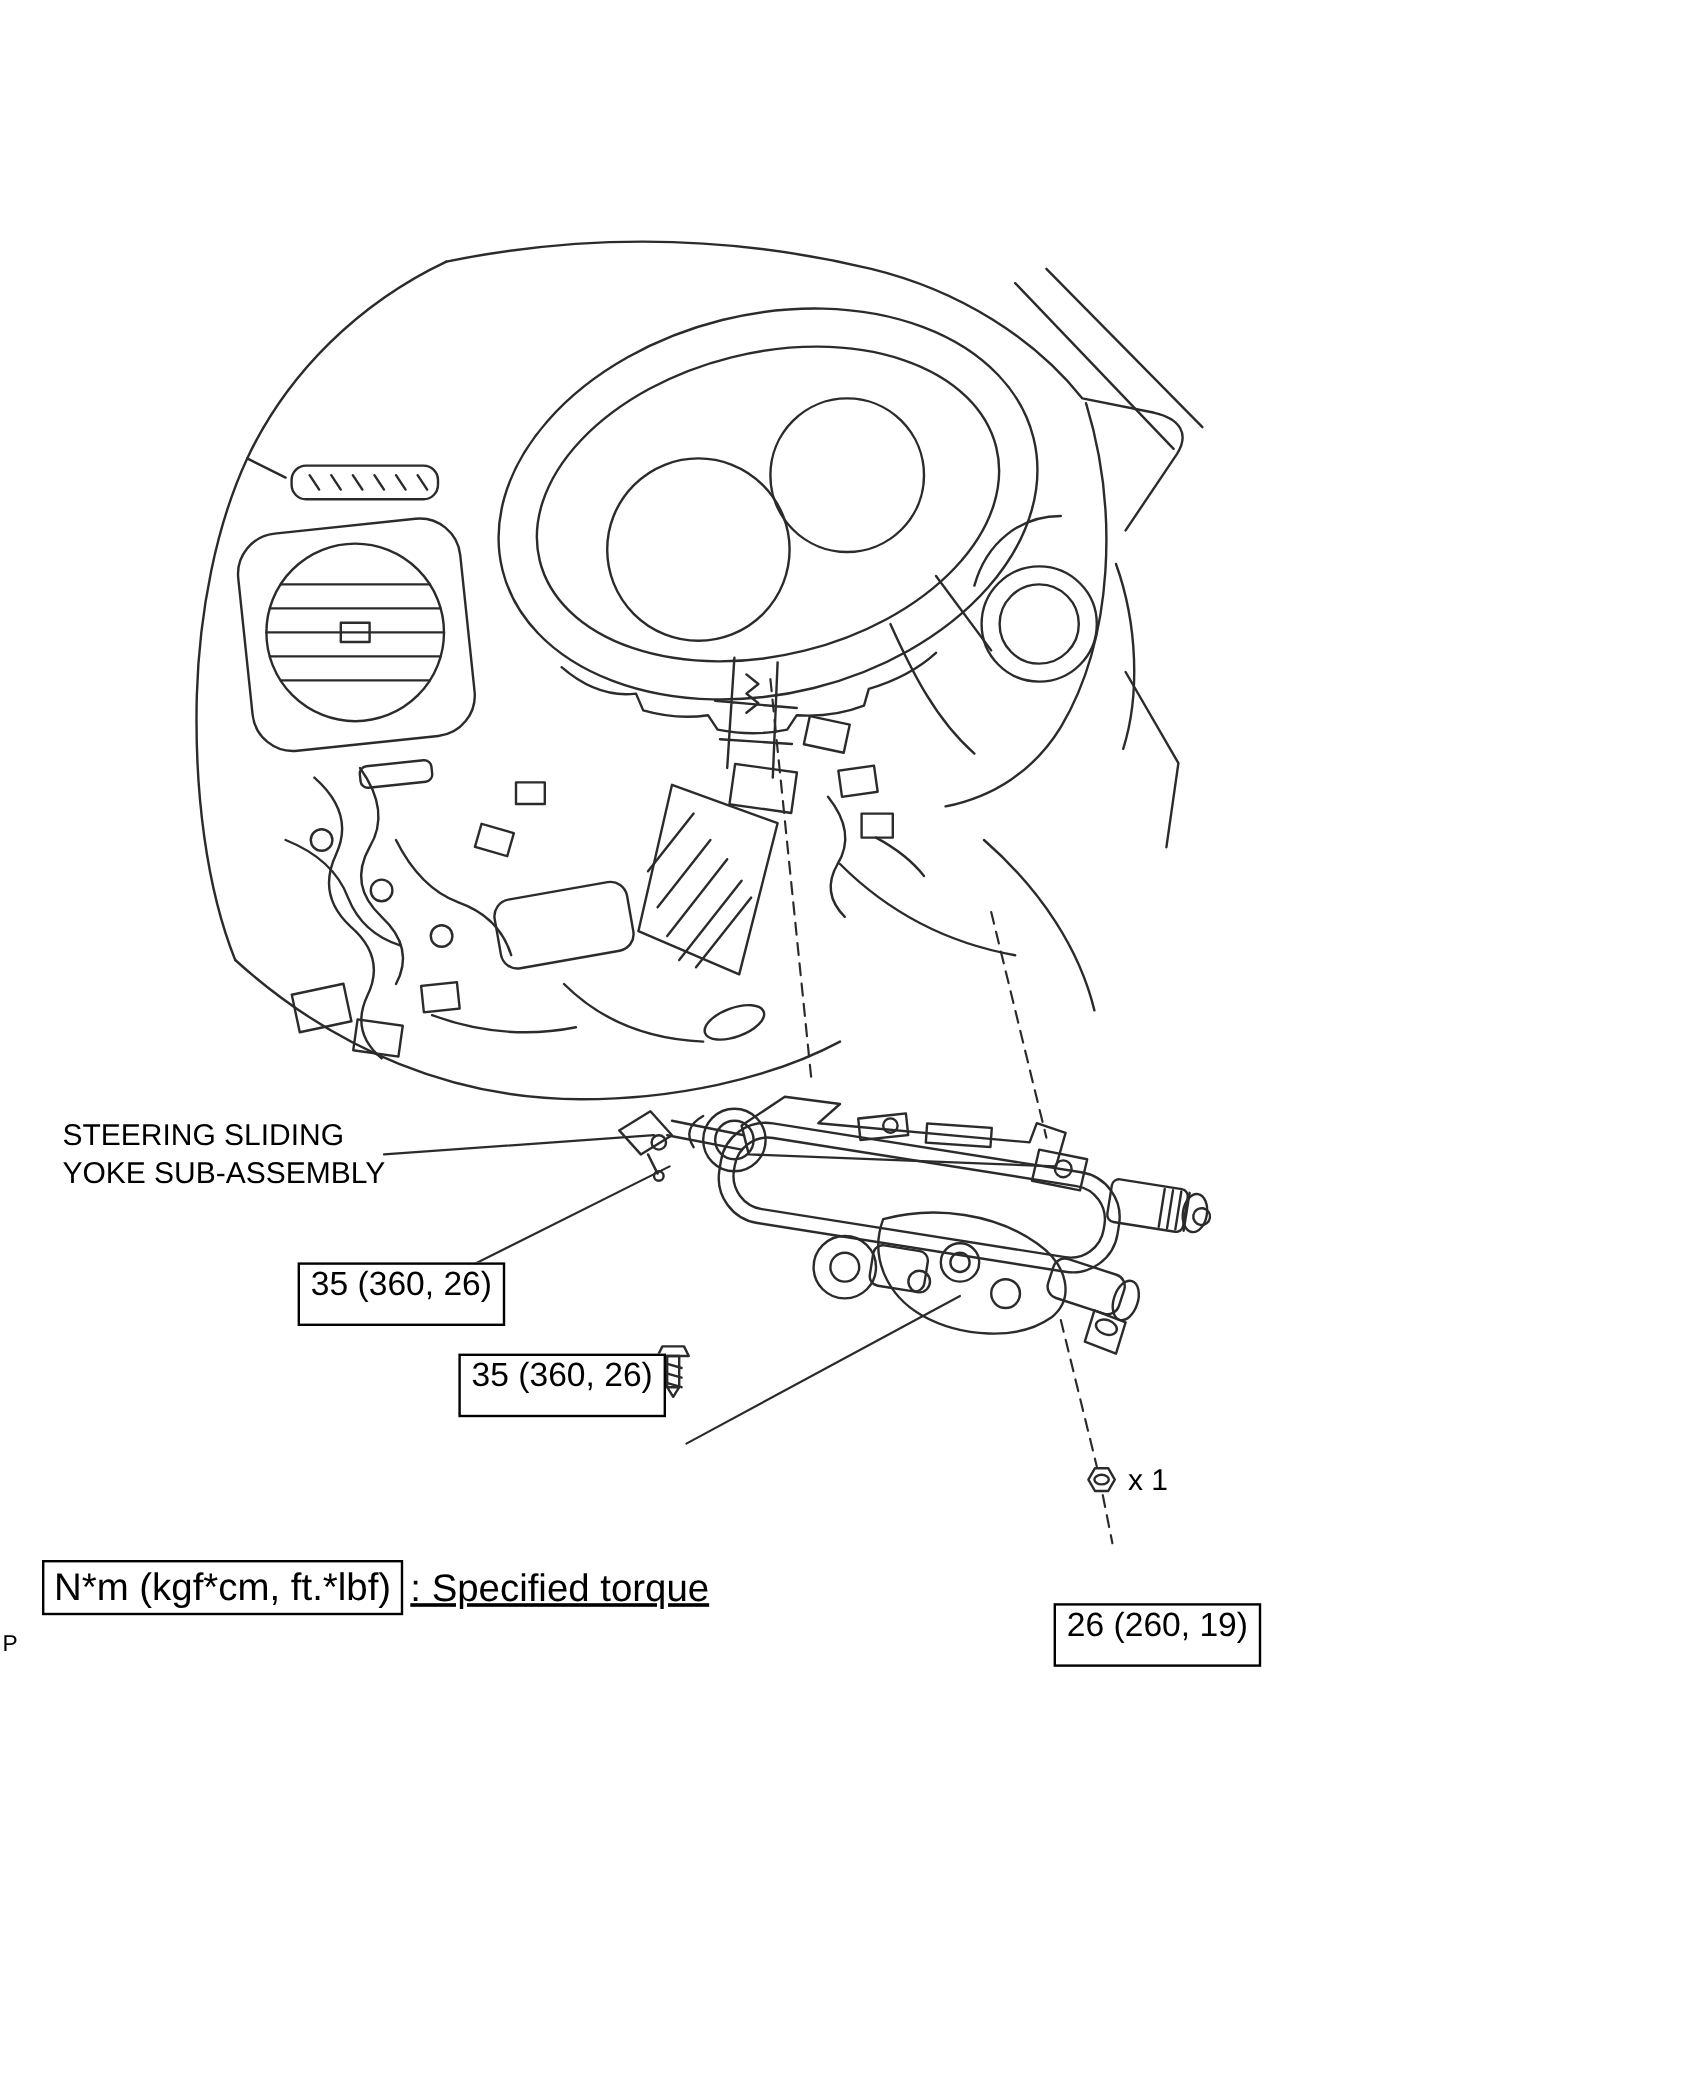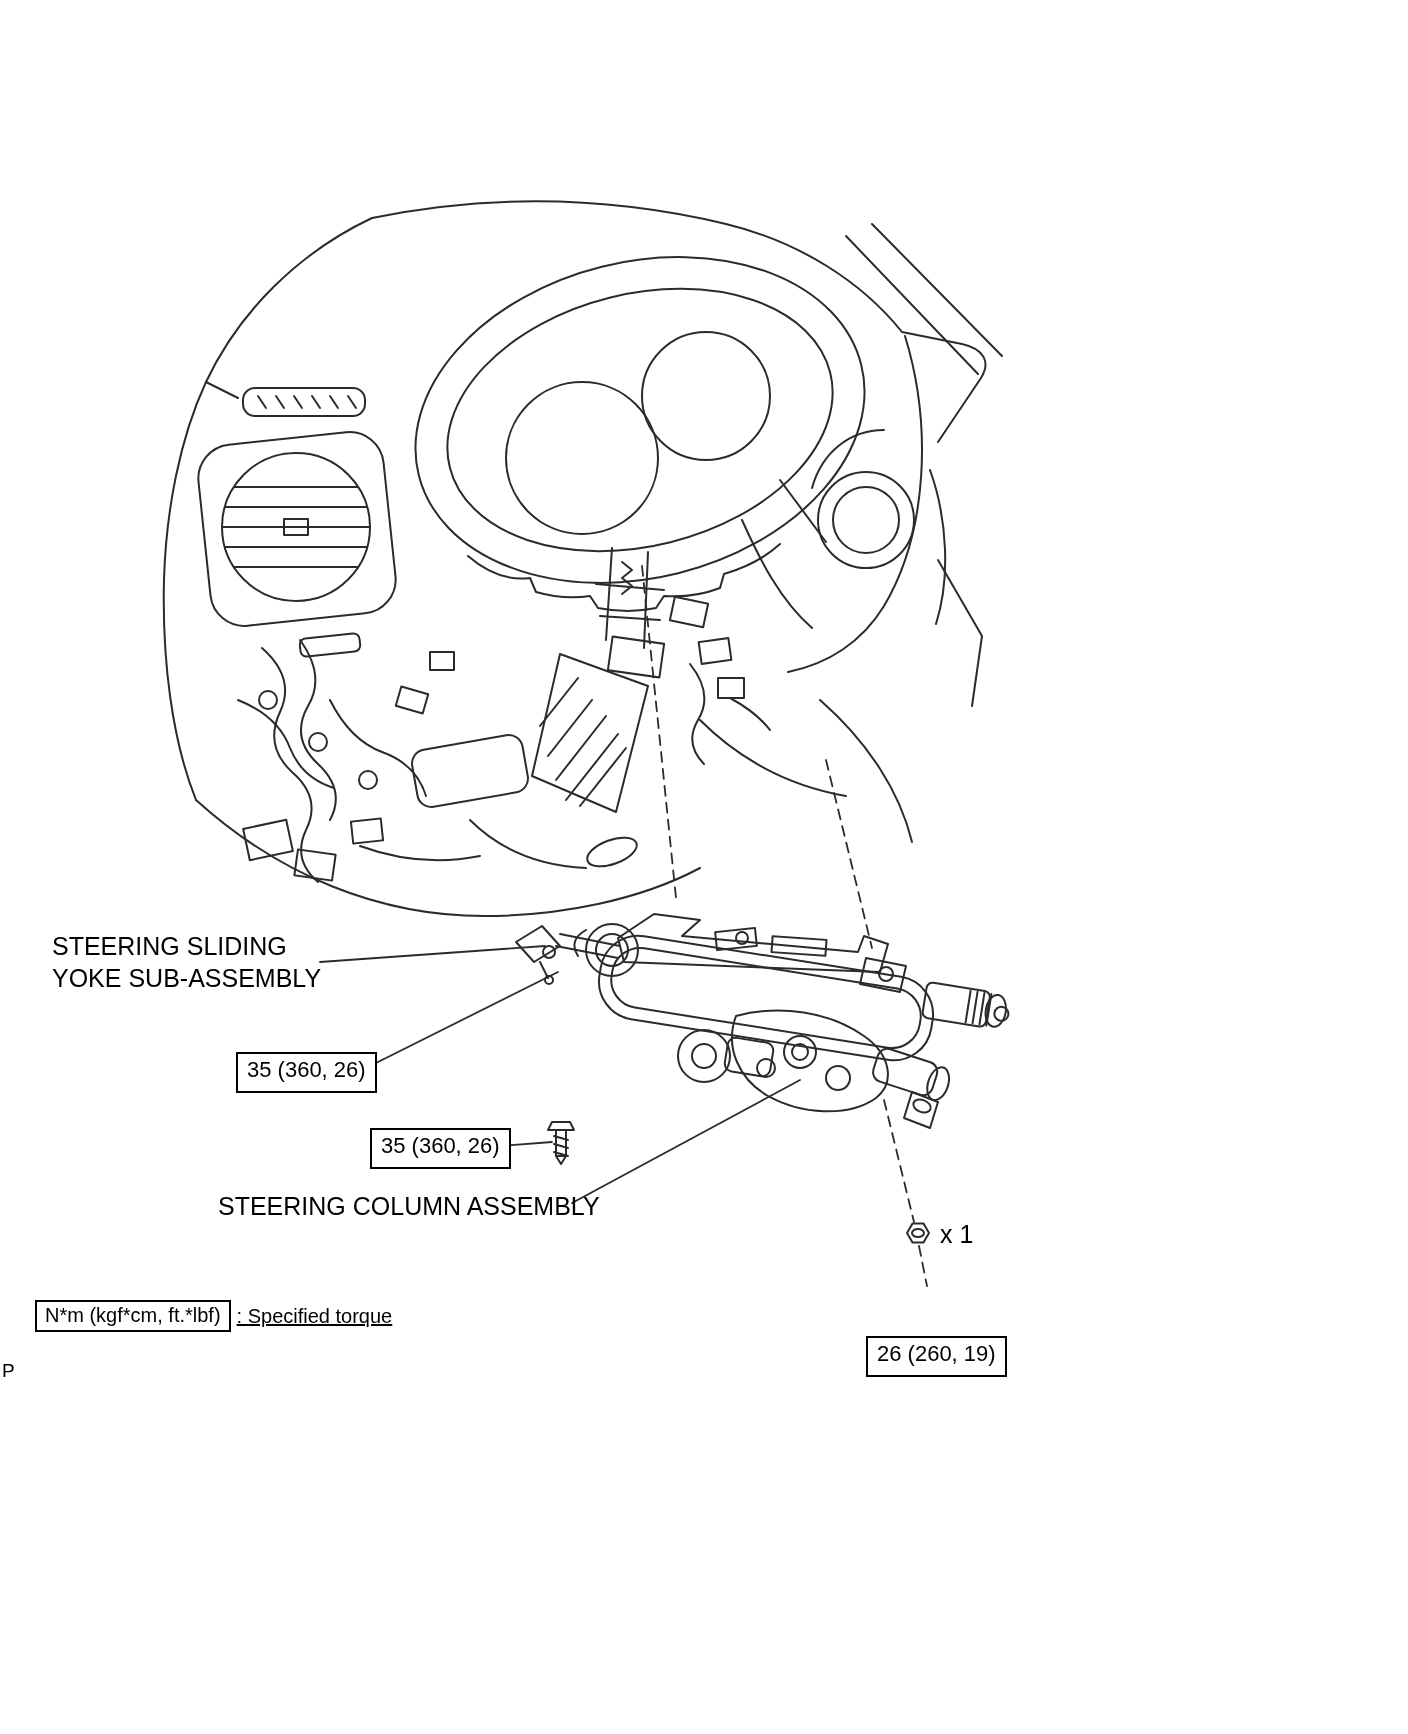--- a/index.html
+++ b/index.html
@@ -19,33 +19,34 @@
   .label {
     position: absolute;
     font-size: 25px;
     line-height: 32px;
     color: #000;
     white-space: nowrap;
   }
   .torque-box {
     position: absolute;
     border: 2px solid #000;
-    padding: 3px 9px 8px 9px;
-    font-size: 22px;
+    padding: 3px 9px 20px 9px;
+    font-size: 28px;
     line-height: 26px;
     background: #fff;
     white-space: nowrap;
+    margin-left: 12px;
   }
   .legend {
     position: absolute;
     left: 35px;
     top: 1300px;
     display: flex;
     align-items: center;
-    font-size: 20px;
+    font-size: 32px;
   }
   .legend .unit-box {
     border: 2px solid #000;
     padding: 2px 8px 3px 8px;
     white-space: nowrap;
   }
   .legend .desc {
     margin-left: 6px;
     white-space: nowrap;
     text-decoration: underline;
@@ -214,21 +215,20 @@
 
   <div class="label" style="left:52px; top:930px;">
     <div>STEERING SLIDING</div>
     <div>YOKE SUB-ASSEMBLY</div>
   </div>
 
   <div class="torque-box" style="left:236px; top:1052px;">35 (360, 26)</div>
 
   <div class="torque-box" style="left:370px; top:1128px;">35 (360, 26)</div>
 
-  <div class="label" style="left:218px; top:1190px;">STEERING COLUMN ASSEMBLY</div>
 
   <div class="label" style="left:940px; top:1218px;">x 1</div>
 
   <div class="torque-box" style="left:866px; top:1336px;">26 (260, 19)</div>
 
   <div class="legend">
     <span class="unit-box">N*m (kgf*cm, ft.*lbf)</span>
     <span class="desc">: Specified torque</span>
   </div>
 

